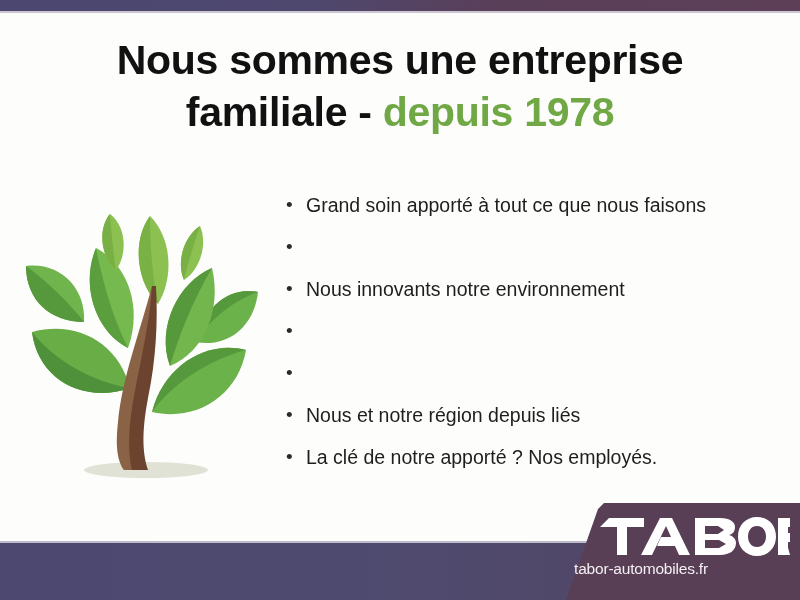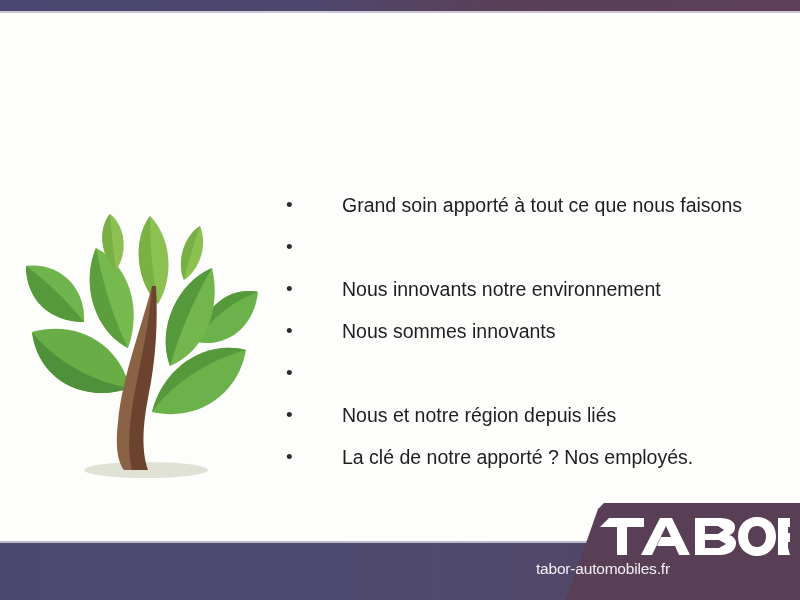--- a/index.html
+++ b/index.html
@@ -61,21 +61,20 @@
     flex: 0 0 20px;
     font-size: 19px;
     line-height: 28px;
     color: #2b2b2b;
   }
   .bullet-text {
     font-size: 19.5px;
     line-height: 28px;
     color: #1e1e1e;
     white-space: nowrap;
-    margin-left: 36px;
   }
 
   
   #tree {
     position: absolute;
     left: 14px; top: 182px;
     width: 256px; height: 300px;
   }
 
   
@@ -101,36 +100,40 @@
     background: #583f55;
     clip-path: polygon(30px 100%, 62px 6px, 68px 0px, 264px 0px, 264px 97px, 30px 97px);
   }
   #logo-wordmark {
     position: absolute;
     left: 600px; top: 512px;
     width: 190px; height: 44px;
   }
   #logo-tagline {
     position: absolute;
-    left: 536px; top: 560px;
+    left: 512px; top: 560px;
     width: 258px;
-    text-align: left;
+    text-align: center;
     font-size: 15.5px;
     letter-spacing: -0.2px;
     color: #f3eff4;
   }
 </style>
 </head>
 <body>
 
 <div id="slide">
 
   <div id="top-bar"></div>
   <div id="top-bar-underline"></div>
 
+  <div id="heading">
+    <span>Nous sommes une entreprise</span><br>
+    <span>familiale - </span><span class="accent">depuis 1978</span>
+  </div>
 
   <div id="tree">
     <svg viewBox="0 0 256 300" width="256" height="300" xmlns="http://www.w3.org/2000/svg">
       <defs>
 
         <g id="leafL">
           <path d="M0,-48 C26,-30 34,-6 30,22 C8,14 -10,-14 0,-48 Z" fill="#8cc152"></path>
           <path d="M0,-48 C-26,-30 -34,-6 -30,22 C-8,14 10,-14 0,-48 Z" fill="#7ab144"></path>
           <path d="M30,22 C16,42 -8,46 -30,22 C-8,14 8,14 30,22 Z" fill="#7ab144"></path>
         </g>
@@ -199,21 +202,20 @@
     </div>
     <div class="bullet-row">
       <span class="bullet-dot">•</span>
     </div>
     <div class="bullet-row">
       <span class="bullet-dot">•</span>
       <span class="bullet-text">Nous innovants notre environnement</span>
     </div>
     <div class="bullet-row">
       <span class="bullet-dot">•</span>
-      <span class="bullet-text">Nous sommes innovants</span>
     </div>
     <div class="bullet-row">
       <span class="bullet-dot">•</span>
     </div>
     <div class="bullet-row">
       <span class="bullet-dot">•</span>
       <span class="bullet-text">Nous et notre région depuis liés</span>
     </div>
     <div class="bullet-row">
       <span class="bullet-dot">•</span>

